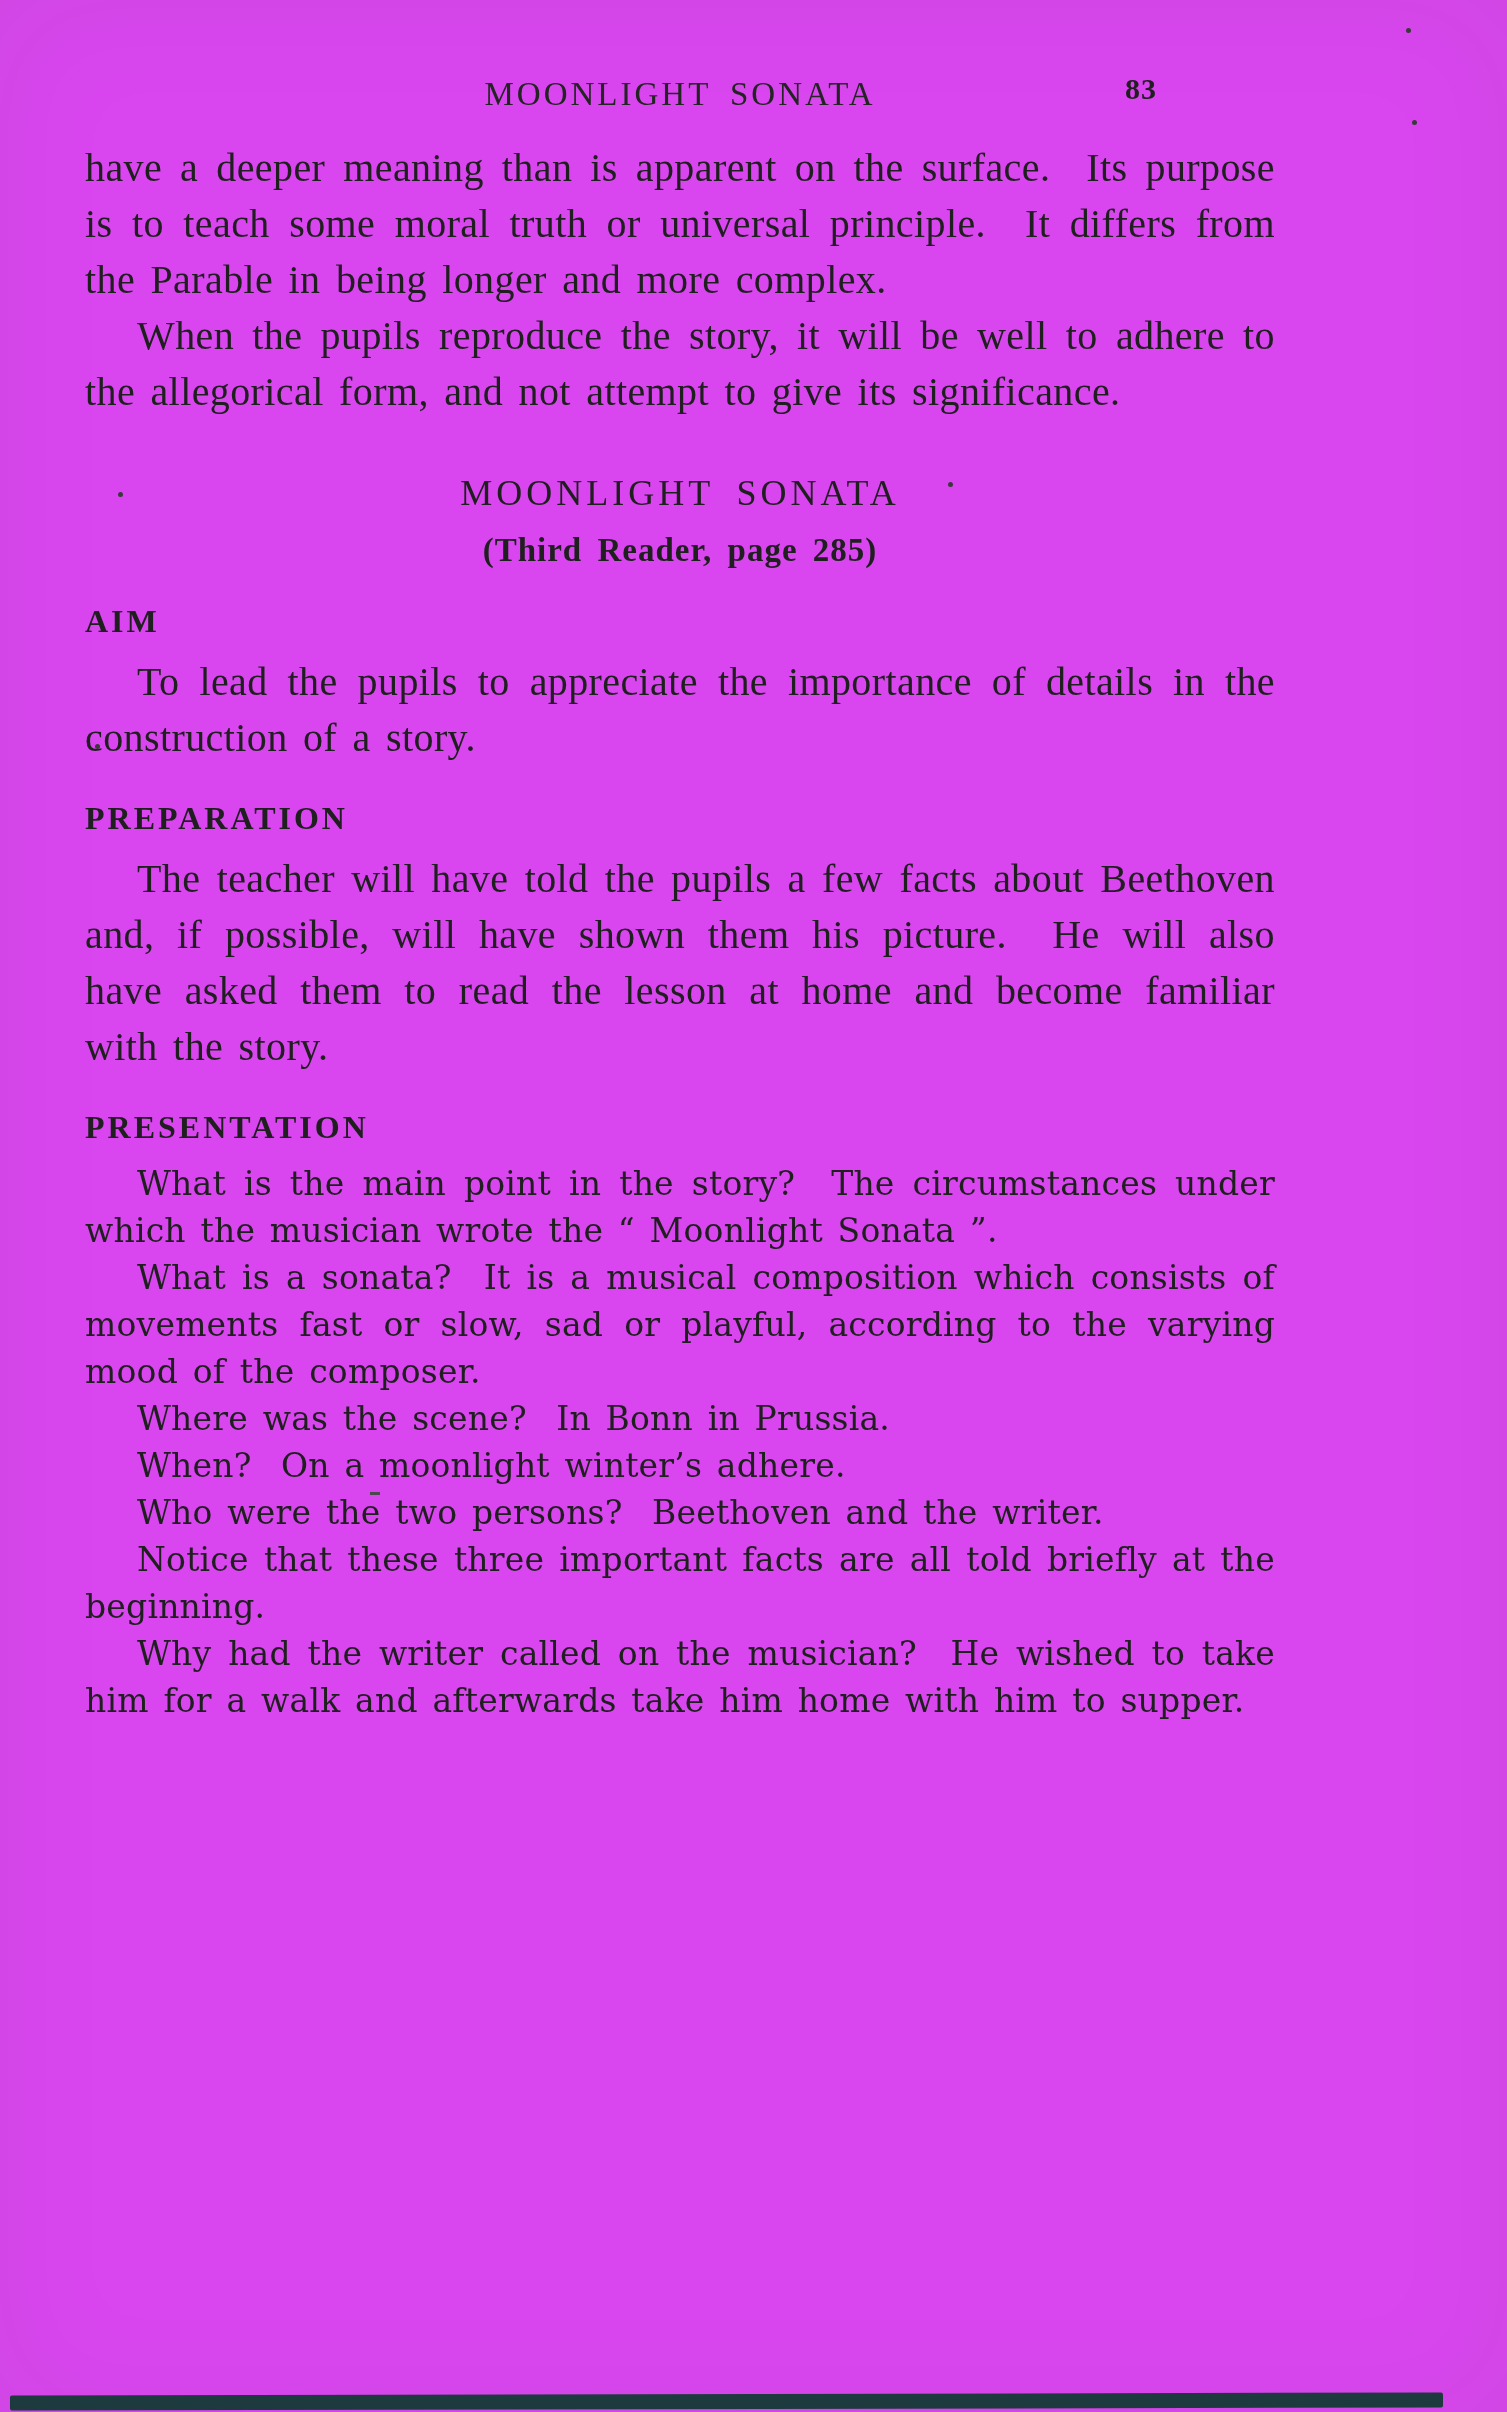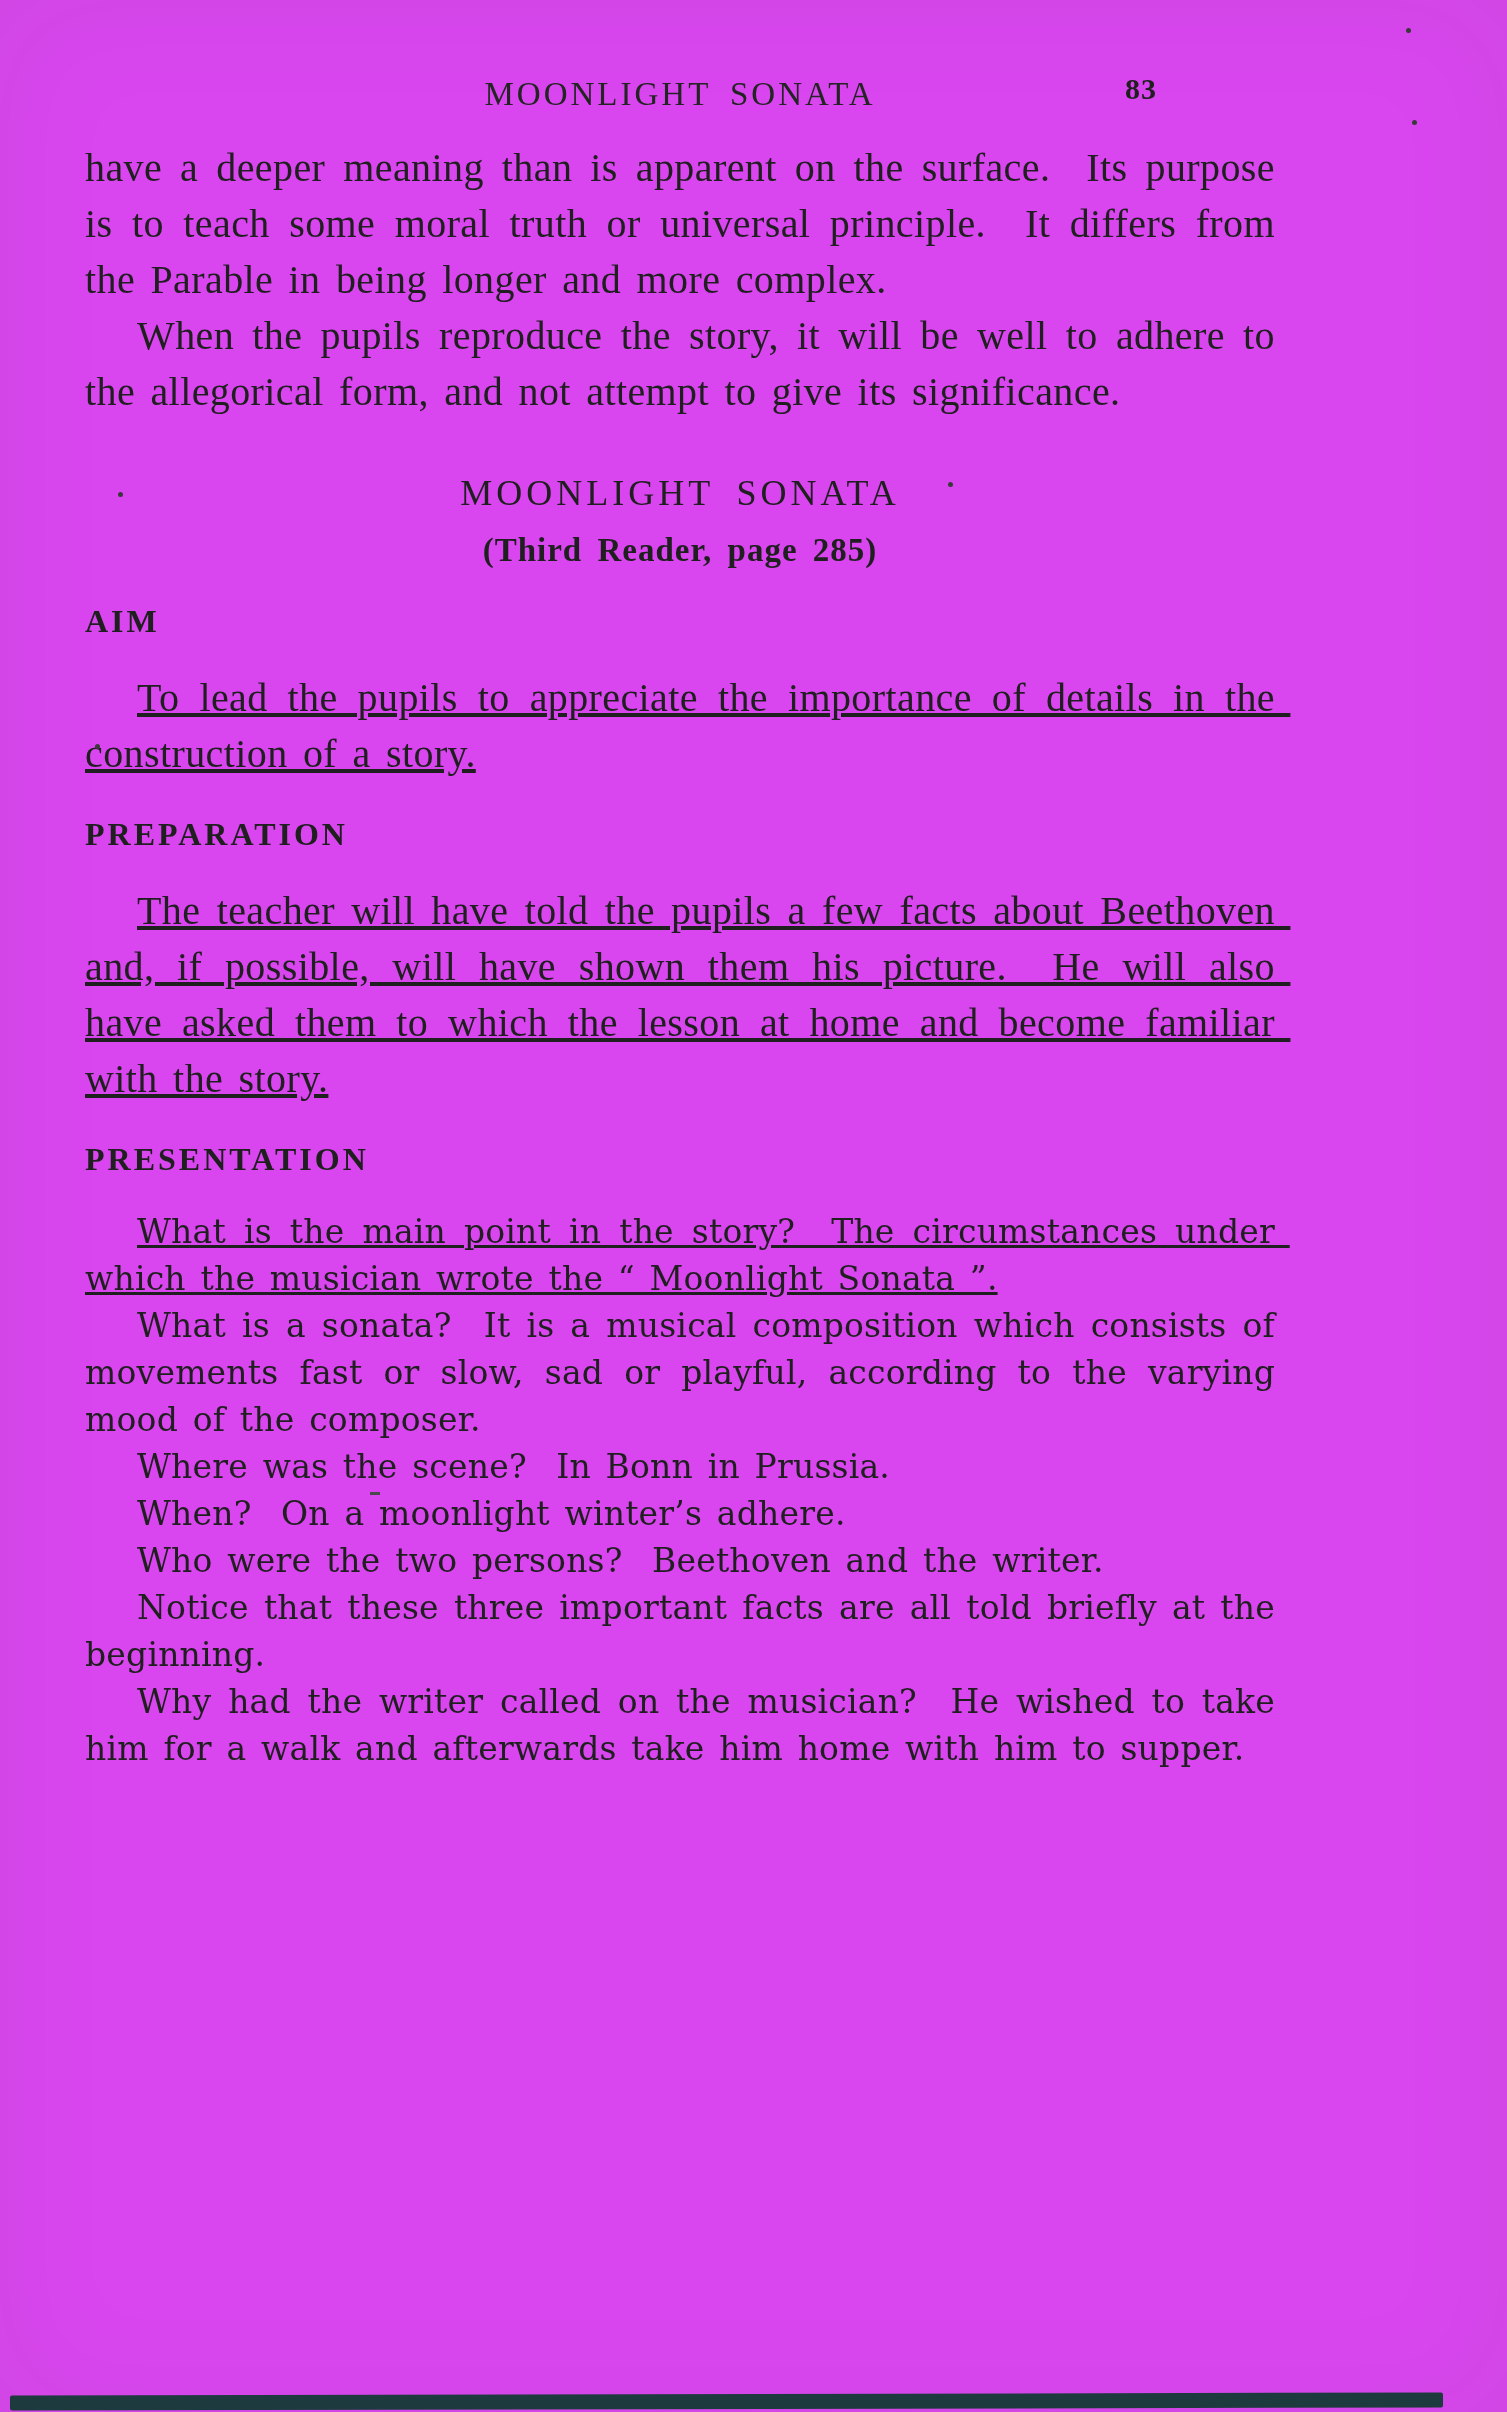--- a/index.html
+++ b/index.html
@@ -70,21 +70,21 @@
     letter-spacing: 1px;
     word-spacing: 6px;
   }
   .section-heading {
     margin: 34px 0 0 0;
     text-align: left;
     font-size: 32px;
     font-weight: bold;
     letter-spacing: 3px;
   }
-  .after-heading { margin-top: 30px; text-decoration: underline; }
+  .after-heading { margin-top: 14px; }
   .qa .para {
     font-family: "DejaVu Serif", serif;
     font-size: 33px;
     line-height: 47px;
     letter-spacing: 0.2px;
     word-spacing: 4px;
   }
   .speck {
     position: absolute;
     background: #3a3a3a;
@@ -126,21 +126,21 @@
     <h2 class="lesson-title">MOONLIGHT SONATA</h2>
 
     <div class="lesson-subtitle">(Third Reader, page 285)</div>
 
     <h3 class="section-heading">AIM</h3>
 
     <p class="para after-heading">To lead the pupils to appreciate the importance of details in the construction of a story.</p>
 
     <h3 class="section-heading">PREPARATION</h3>
 
-    <p class="para after-heading">The teacher will have told the pupils a few facts about Beethoven and, if possible, will have shown them his picture.  He will also have asked them to which the lesson at home and become familiar with the story.</p>
+    <p class="para after-heading">The teacher will have told the pupils a few facts about Beethoven and, if possible, will have shown them his picture.  He will also have asked them to read the lesson at home and become familiar with the story.</p>
 
     <h3 class="section-heading">PRESENTATION</h3>
 
     <div class="qa">
       <p class="para after-heading">What is the main point in the story?  The circumstances under which the musician wrote the “ Moonlight Sonata ”.</p>
       <p class="para">What is a sonata?  It is a musical composition which consists of movements fast or slow, sad or playful, according to the varying mood of the composer.</p>
       <p class="para">Where was the scene?  In Bonn in Prussia.</p>
       <p class="para">When?  On a moonlight winter’s adhere.</p>
       <p class="para">Who were the two persons?  Beethoven and the writer.</p>
       <p class="para">Notice that these three important facts are all told briefly at the beginning.</p>

